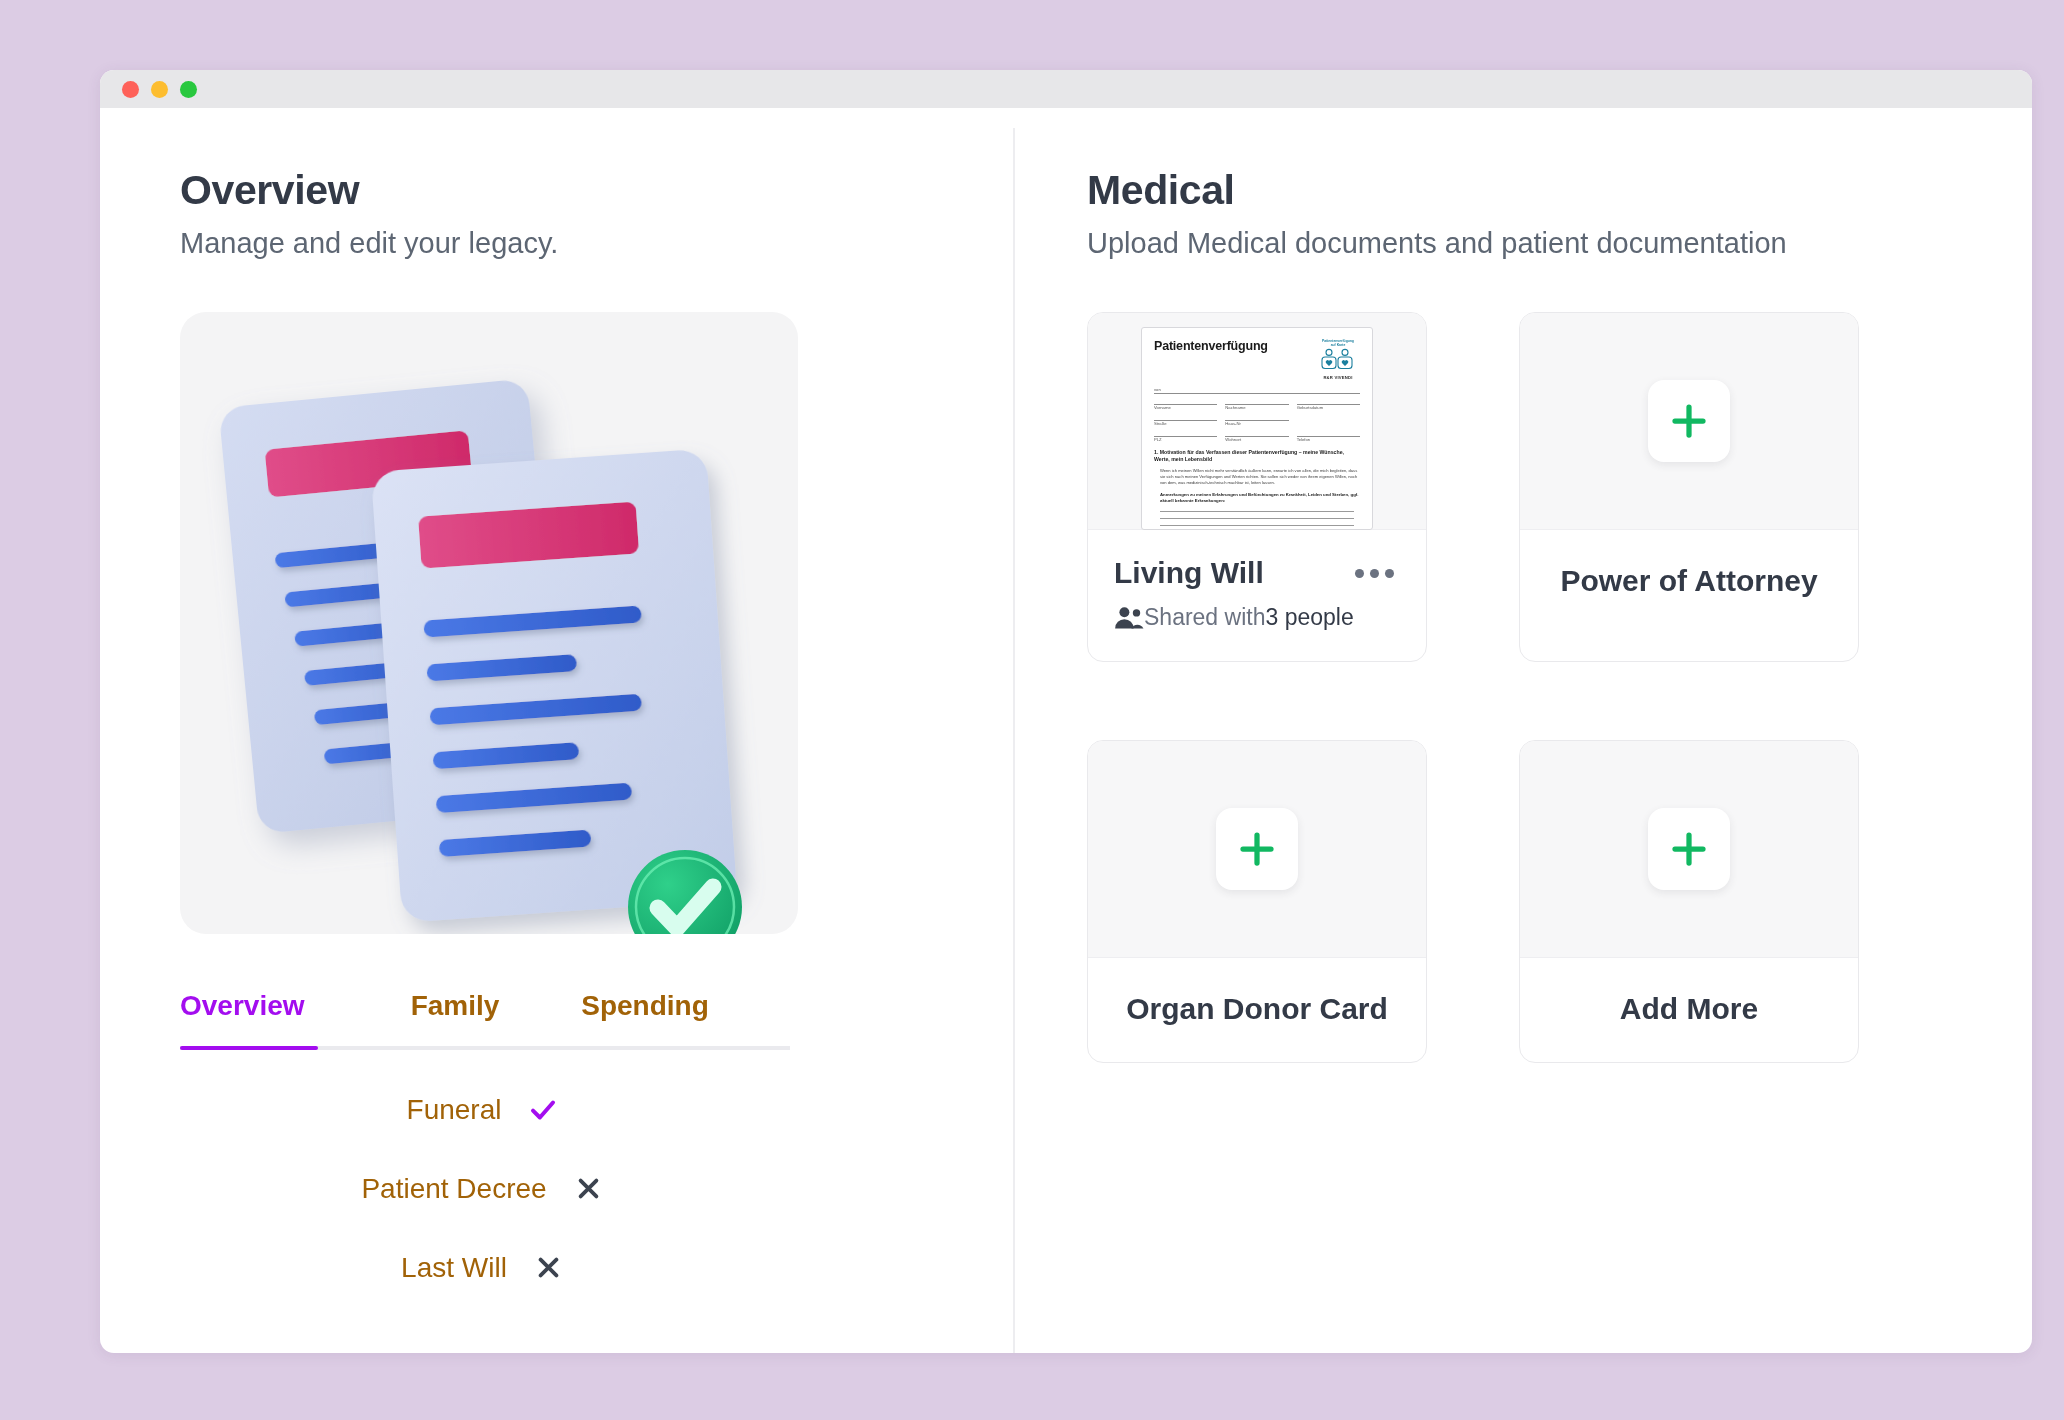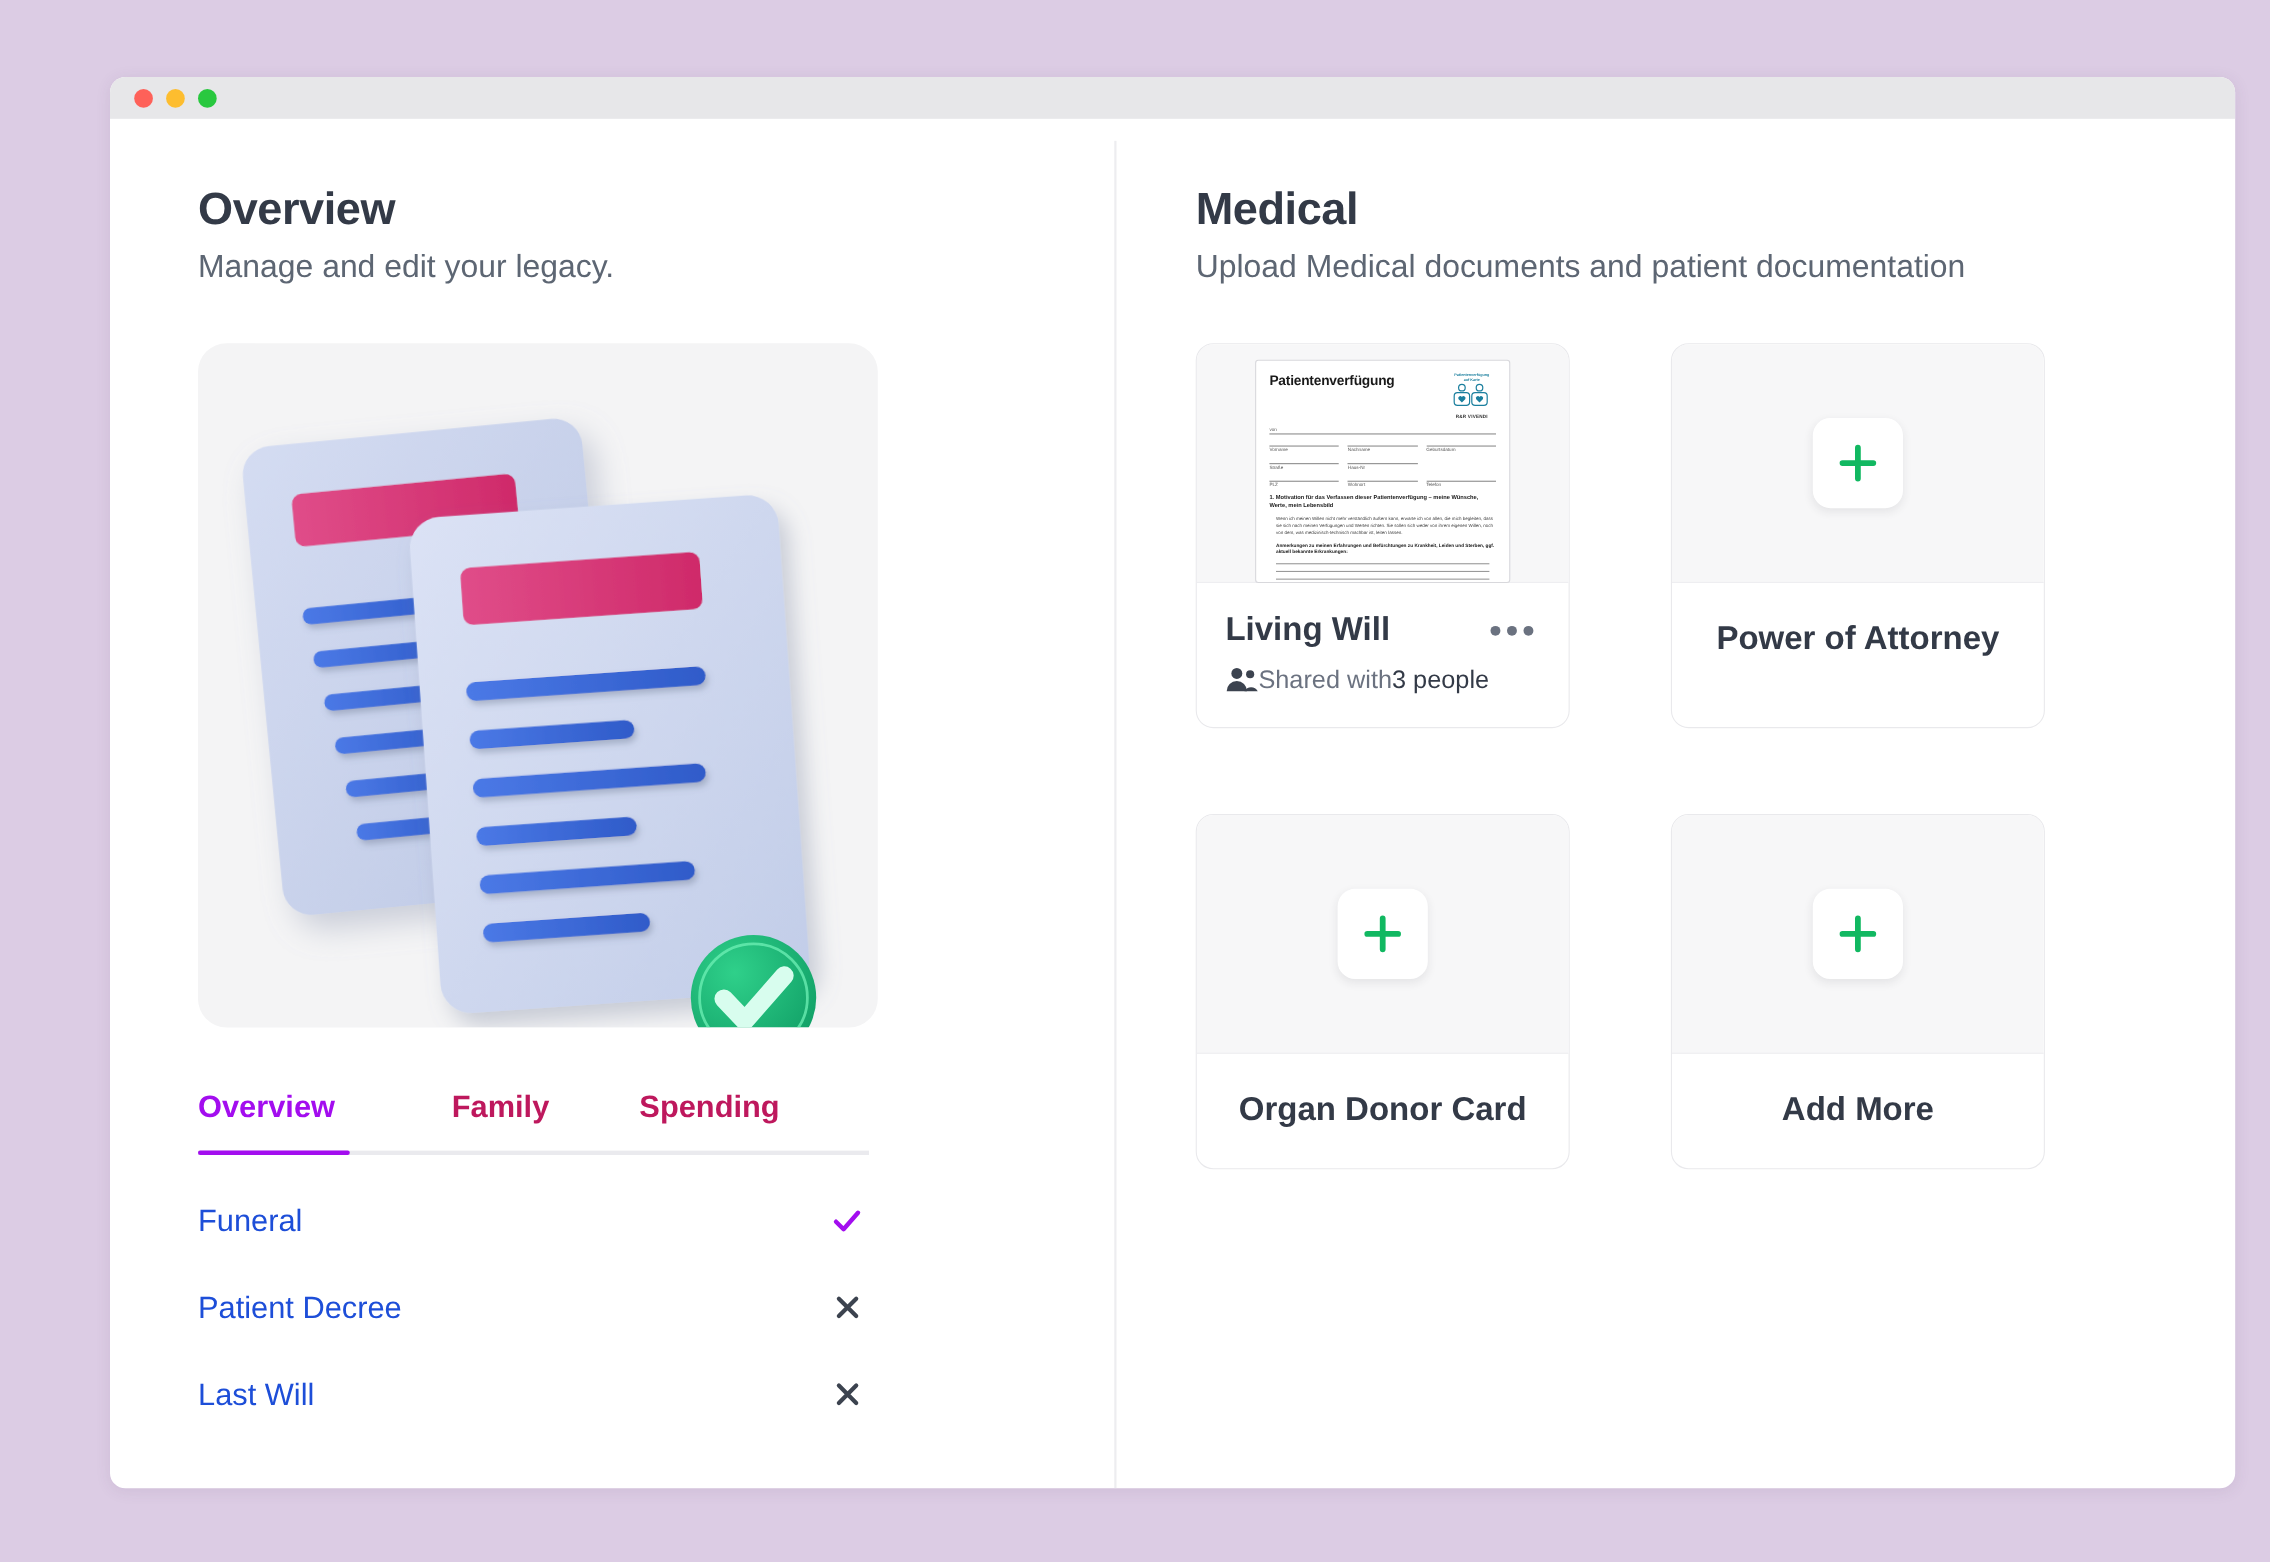--- a/index.html
+++ b/index.html
@@ -94,21 +94,21 @@
   .tabs {
     margin-top: 56px;
     width: 610px;
     display: flex;
     gap: 0;
     position: relative;
   }
   .tab {
     font-size: 28px;
     font-weight: 700;
-    color: #be185d;
+    color: #a16207;
     padding: 0 0 28px 0;
     cursor: pointer;
     background: none;
     border: none;
     font-family: inherit;
   }
   .tab:nth-child(1) { width: 185px; text-align: left; }
   .tab:nth-child(2) { width: 180px; text-align: center; }
   .tab:nth-child(3) { width: 200px; text-align: center; }
   .tab.active { color: #a30def; }
@@ -125,24 +125,24 @@
     height: 4px;
     background: #a30def;
     border-radius: 2px;
   }
 
   
   .doc-list { width: 610px; margin-top: 20px; }
   .doc-row {
     display: flex;
     align-items: center;
-    justify-content: space-between;
+    justify-content: center;
     height: 79px;
     font-size: 28px;
-    color: #1d4ed8;
+    color: #a16207;
     cursor: pointer;
     gap: 22px;
   }
   .doc-row .state { width: 40px; text-align: center; display: flex; align-items: center; justify-content: center; }
 
   
   .right-panel {
     flex: 1;
     padding: 60px 0 0 74px;
     overflow: hidden;

